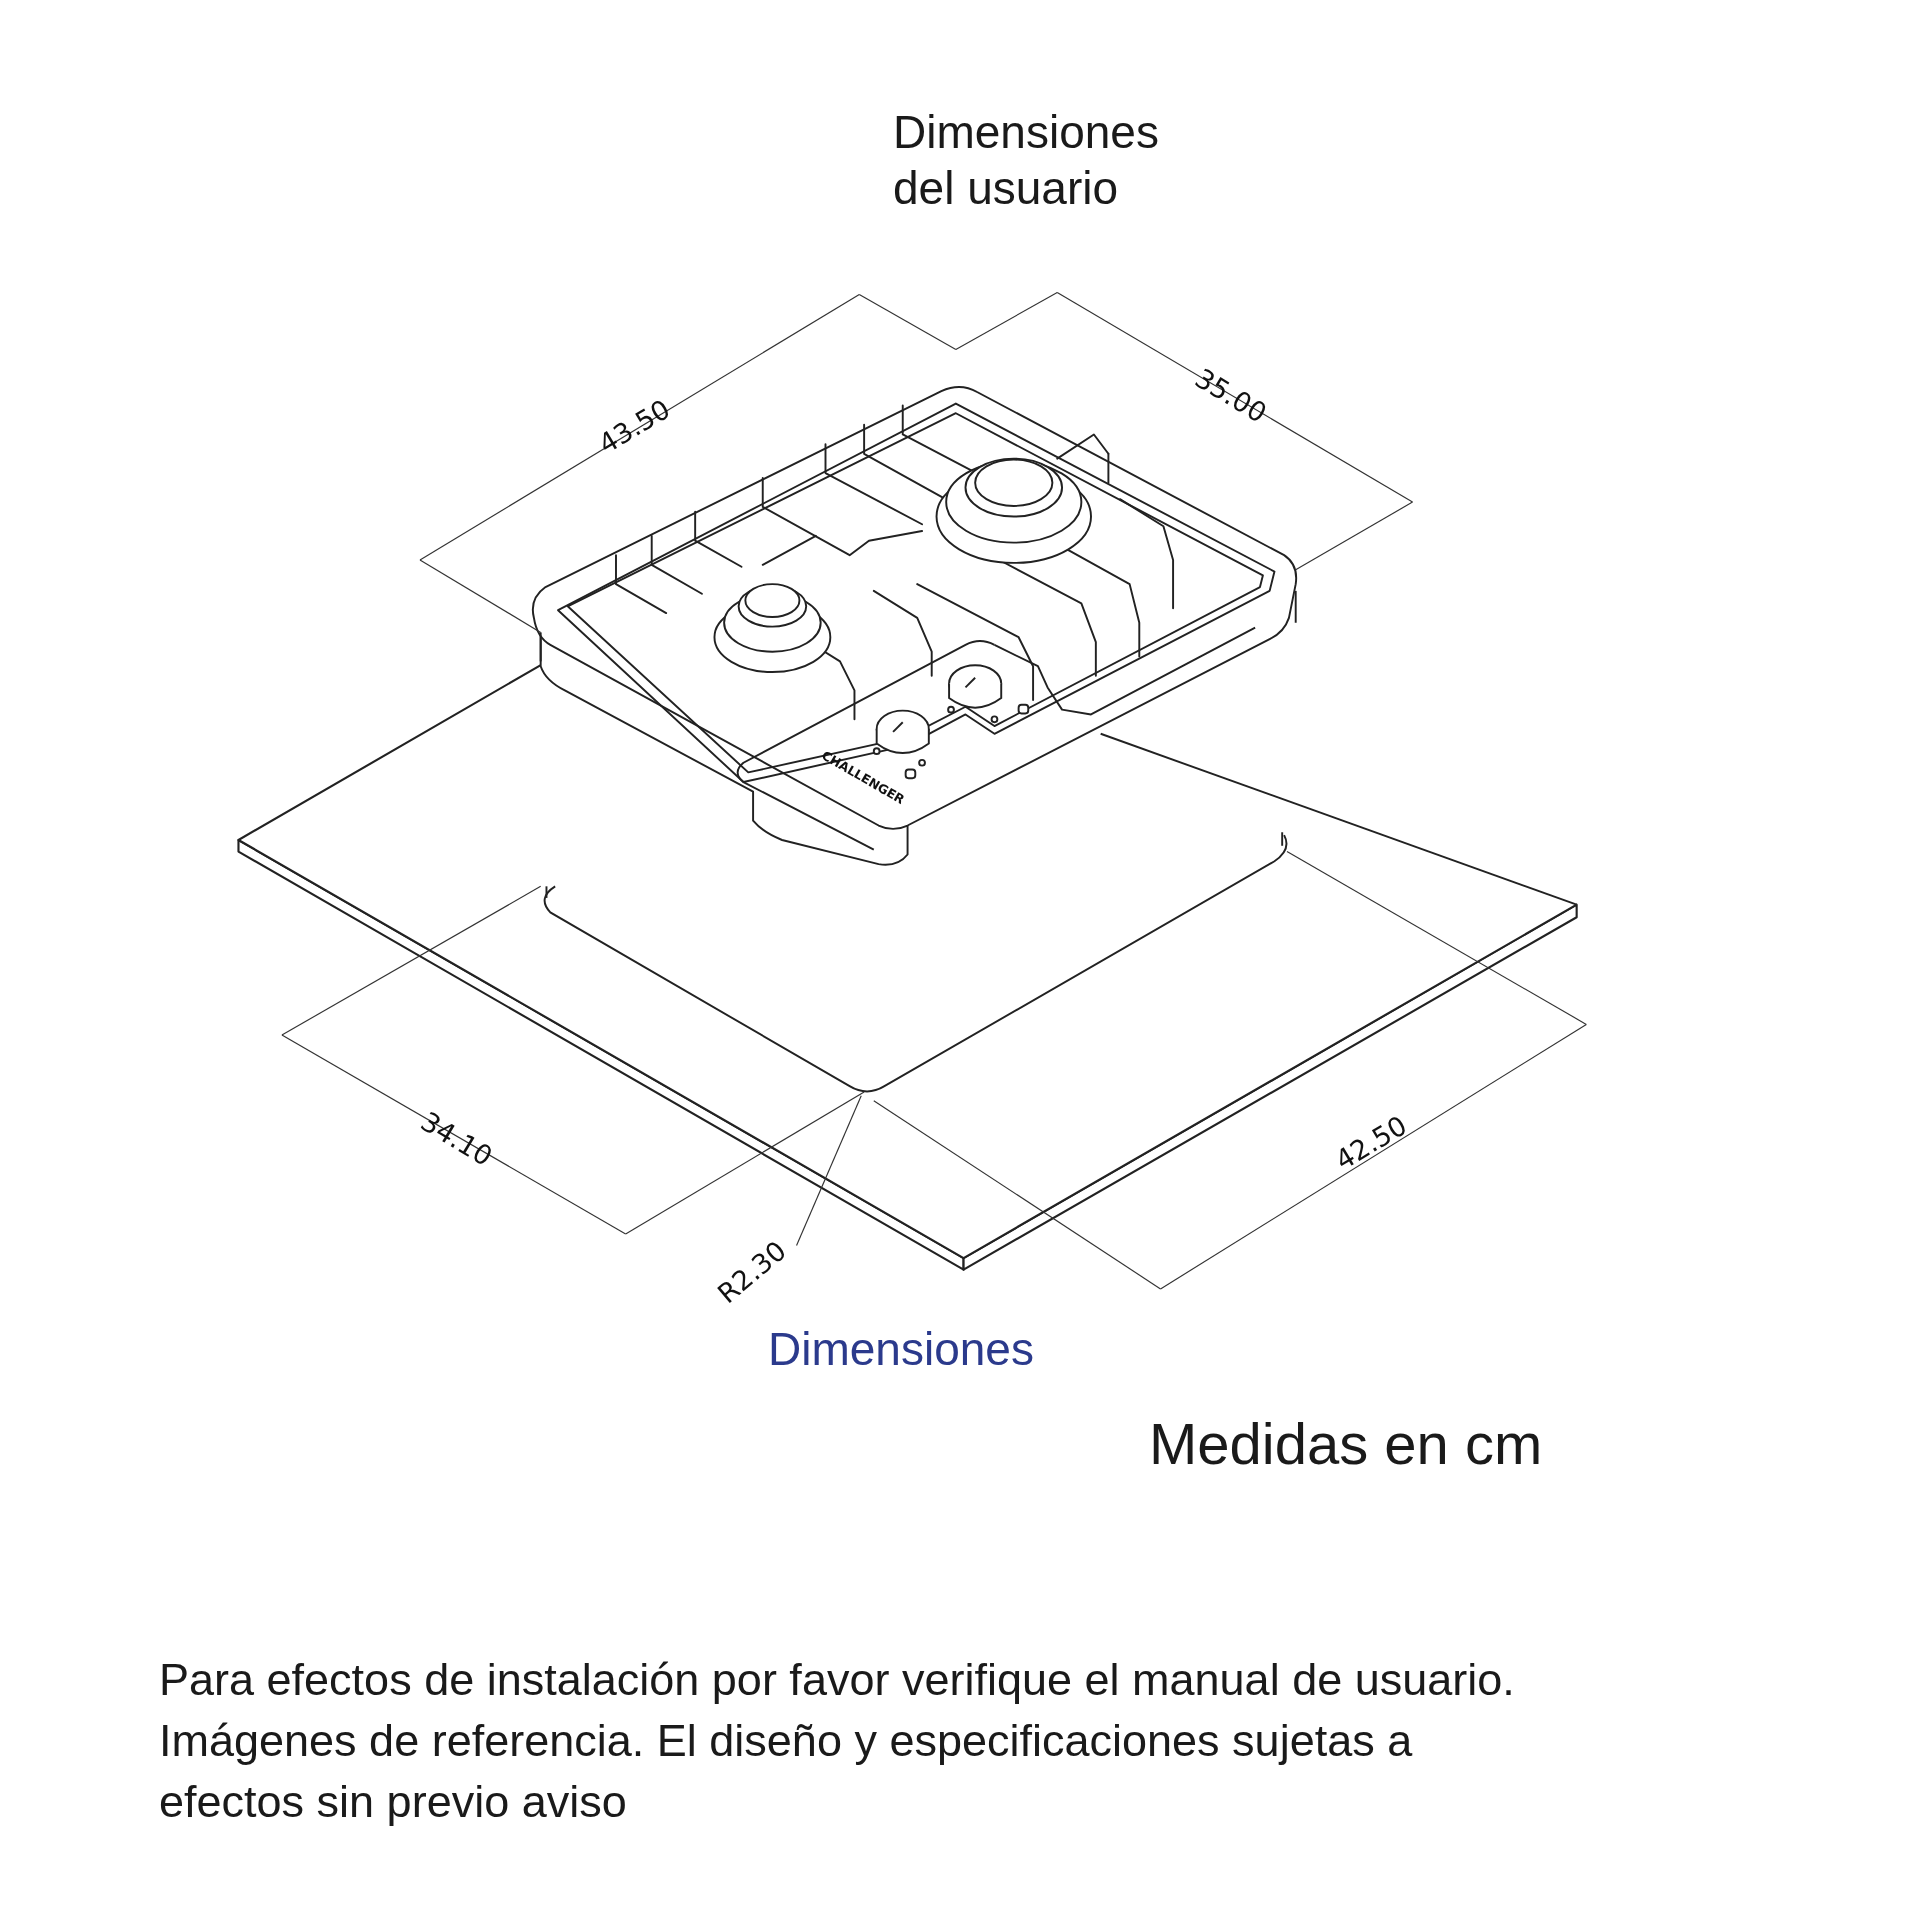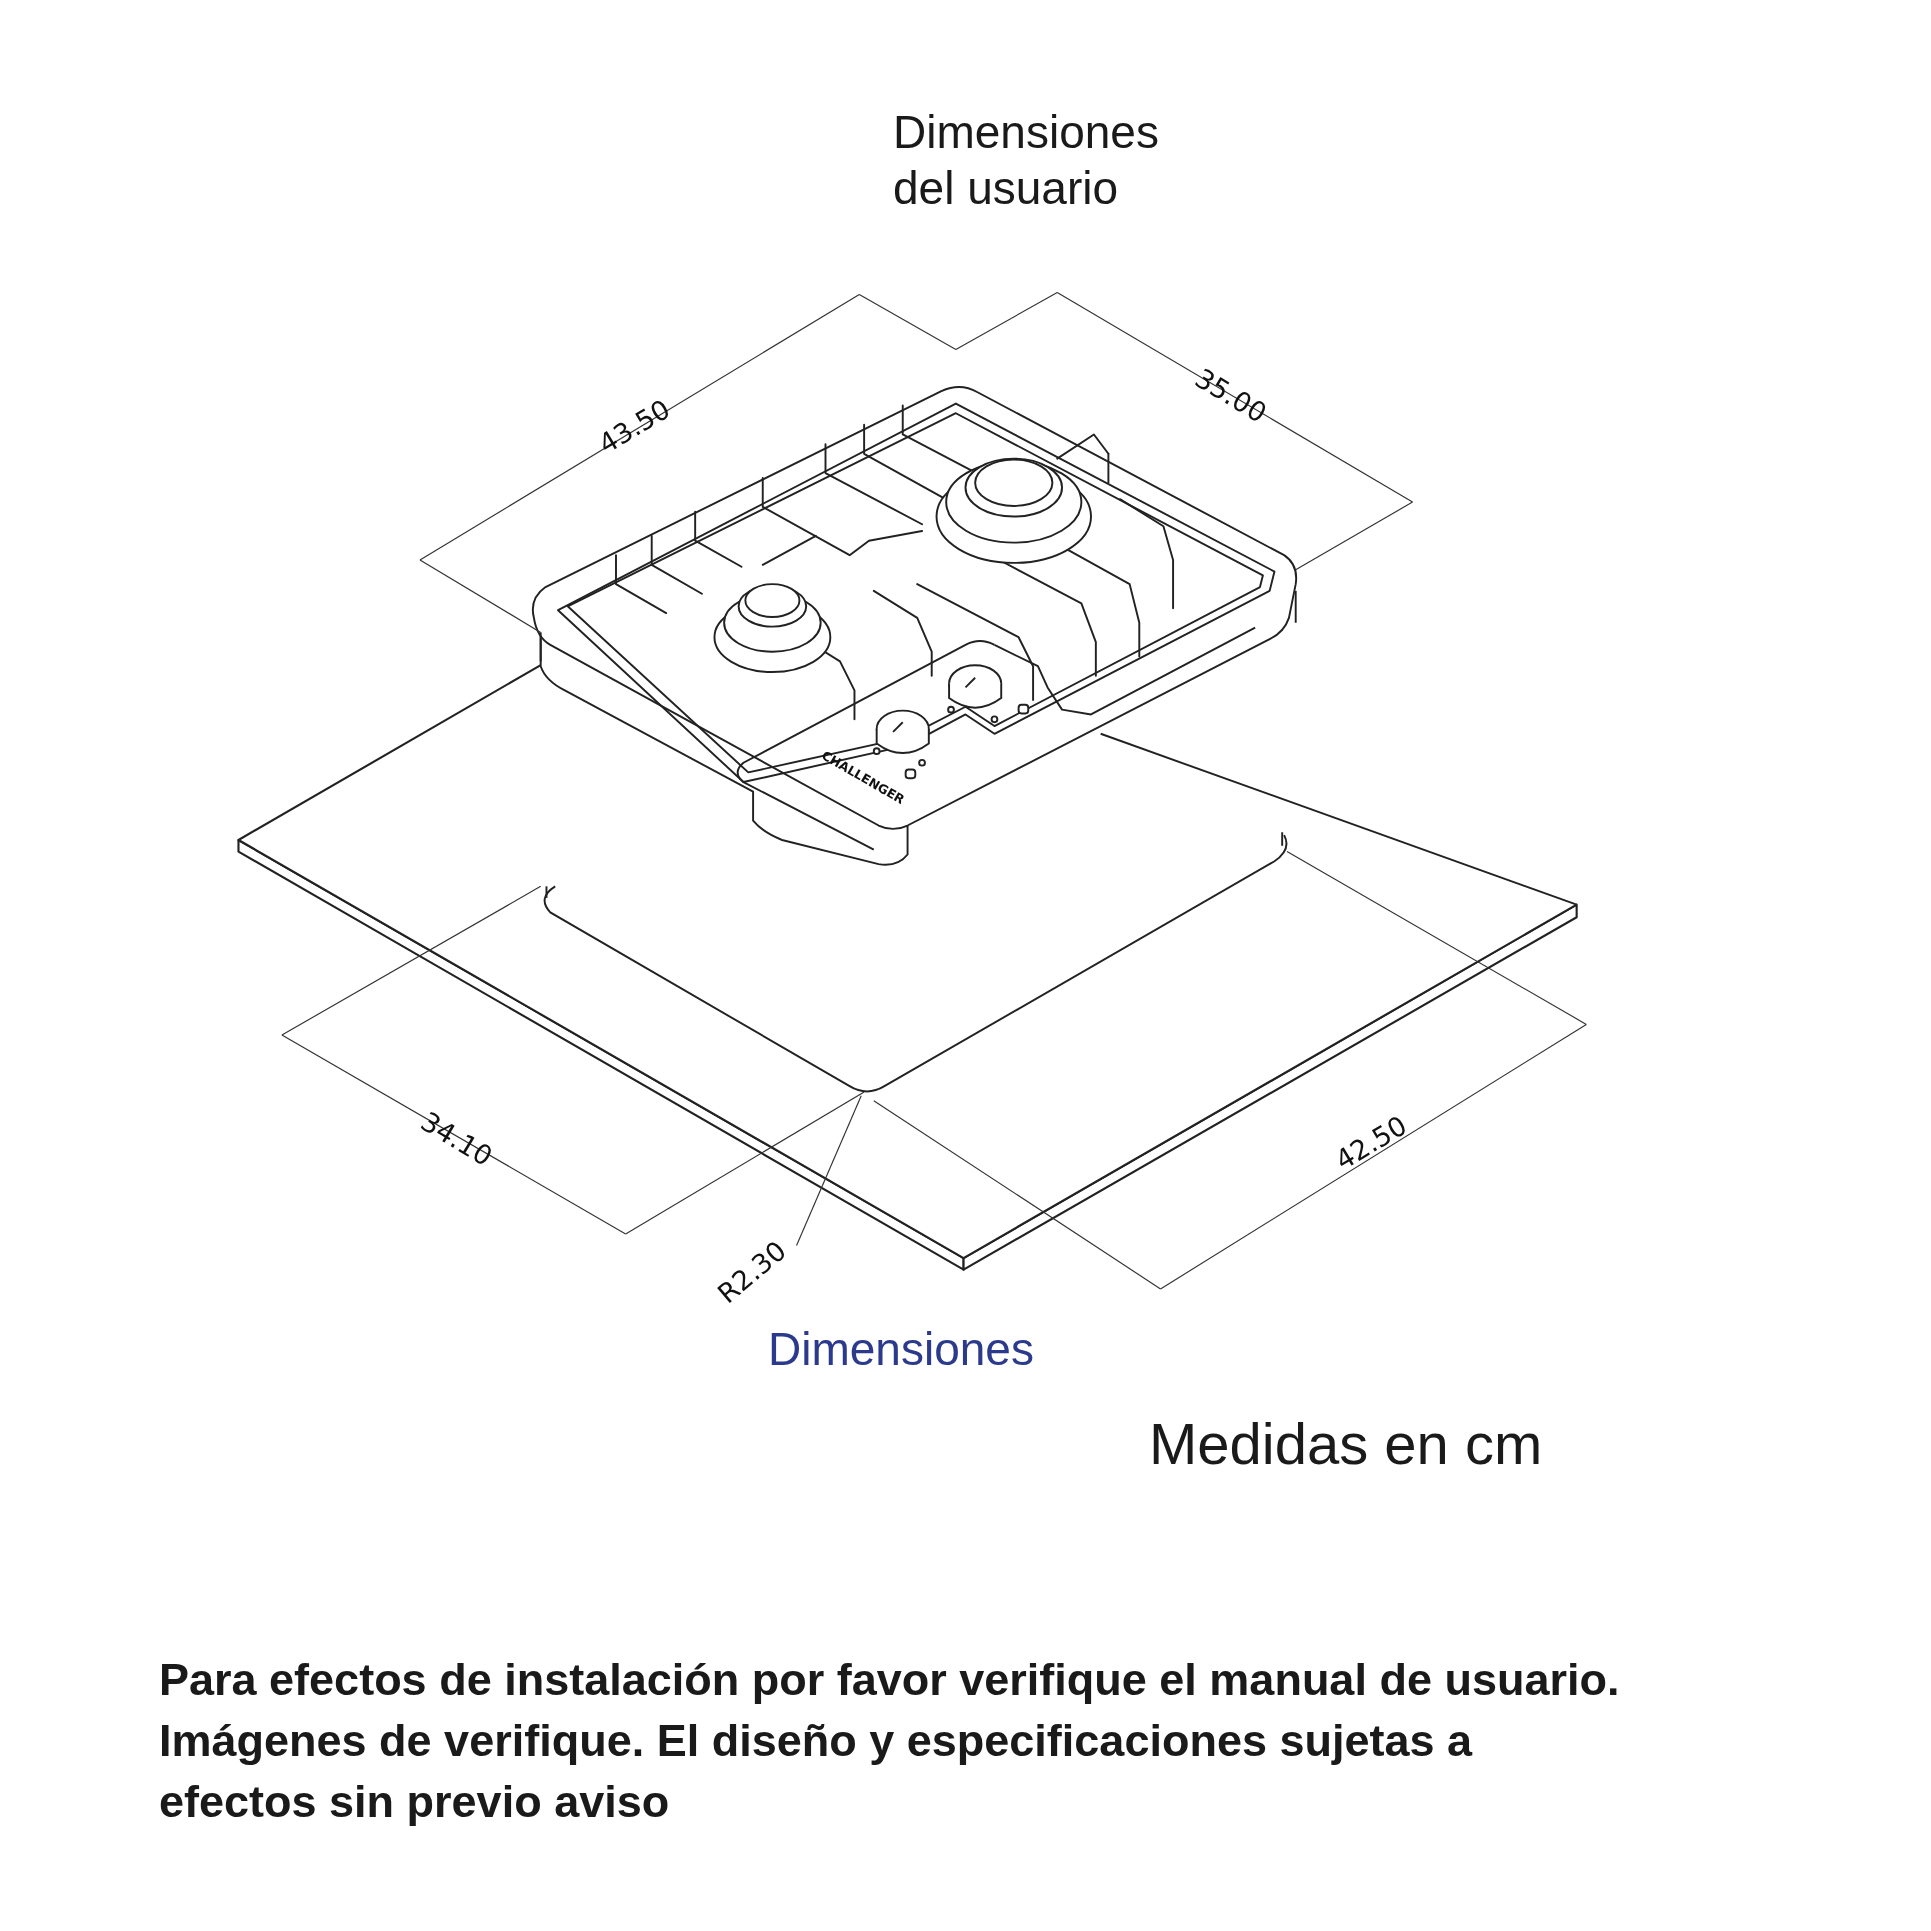--- a/index.html
+++ b/index.html
@@ -2,21 +2,21 @@
 <html><head>
 <meta charset="utf-8">
 <style>
   html, body { margin:0; padding:0; background:#ffffff; }
   body { width:1931px; height:1931px; position:relative; overflow:hidden; font-family:"Liberation Sans", sans-serif; color:#1a1a1a; }
   .title { position:absolute; left:893px; top:104px; font-size:46px; line-height:56px; color:#1a1a1a; }
   .title span { display:block; }
   .install-title { position:absolute; left:768px; top:1321px; font-size:46px; line-height:56px; text-align:center; }
   .install-title span { display:block; }
   .units { position:absolute; left:1149px; top:1410px; font-size:58px; color:#1a1a1a; }
-  .footer { position:absolute; left:159px; top:1649px; width:1661px; font-size:45px; font-weight:bold; line-height:61px; color:#1a1a1a; }
+  .footer { position:absolute; left:159px; top:1649px; width:1661px; font-size:45px; font-weight:normal; line-height:61px; color:#1a1a1a; }
   .footer span { display:block; white-space:nowrap; }
   svg.drawing { position:absolute; left:0; top:0; width:1931px; height:1931px; }
   .dimtext { font-family:"DejaVu Sans", sans-serif; font-size:28px; fill:#111; }
   .brand { font-family:"DejaVu Sans", sans-serif; font-size:13px; font-weight:bold; fill:#111; }
 </style>
 </head>
 <body>
 
 <svg class="drawing" viewBox="0 0 2000 2000" xmlns="http://www.w3.org/2000/svg">
 
@@ -135,16 +135,16 @@
 </div>
 
 <div class="install-title" style="color:#2b3a8c;">
   <span>Dimensiones</span>
 </div>
 
 <div class="units">Medidas en cm</div>
 
 <div class="footer">
   <span>Para efectos de instalación por favor verifique el manual de usuario.</span>
-  <span>Imágenes de verifique. El diseño y especificaciones sujetas a</span>
+  <span>Imágenes de referencia. El diseño y especificaciones sujetas a</span>
   <span>efectos sin previo aviso</span>
 </div>
 
 
 </body></html>

